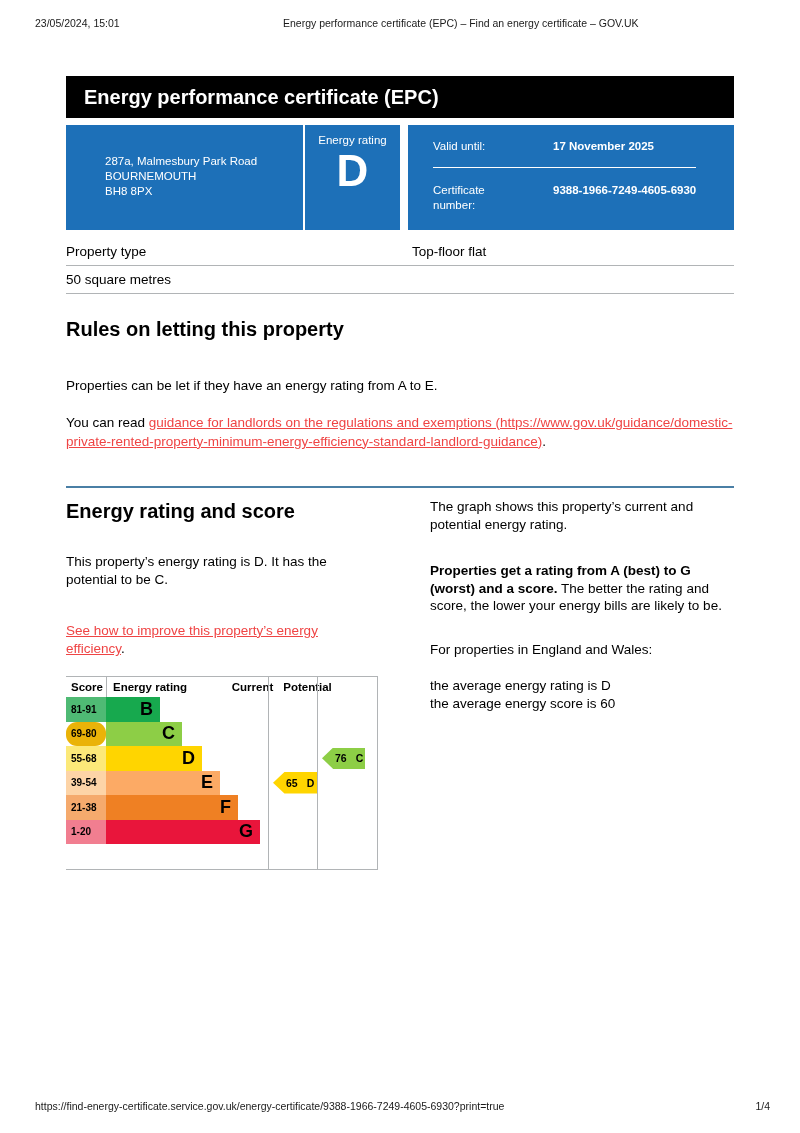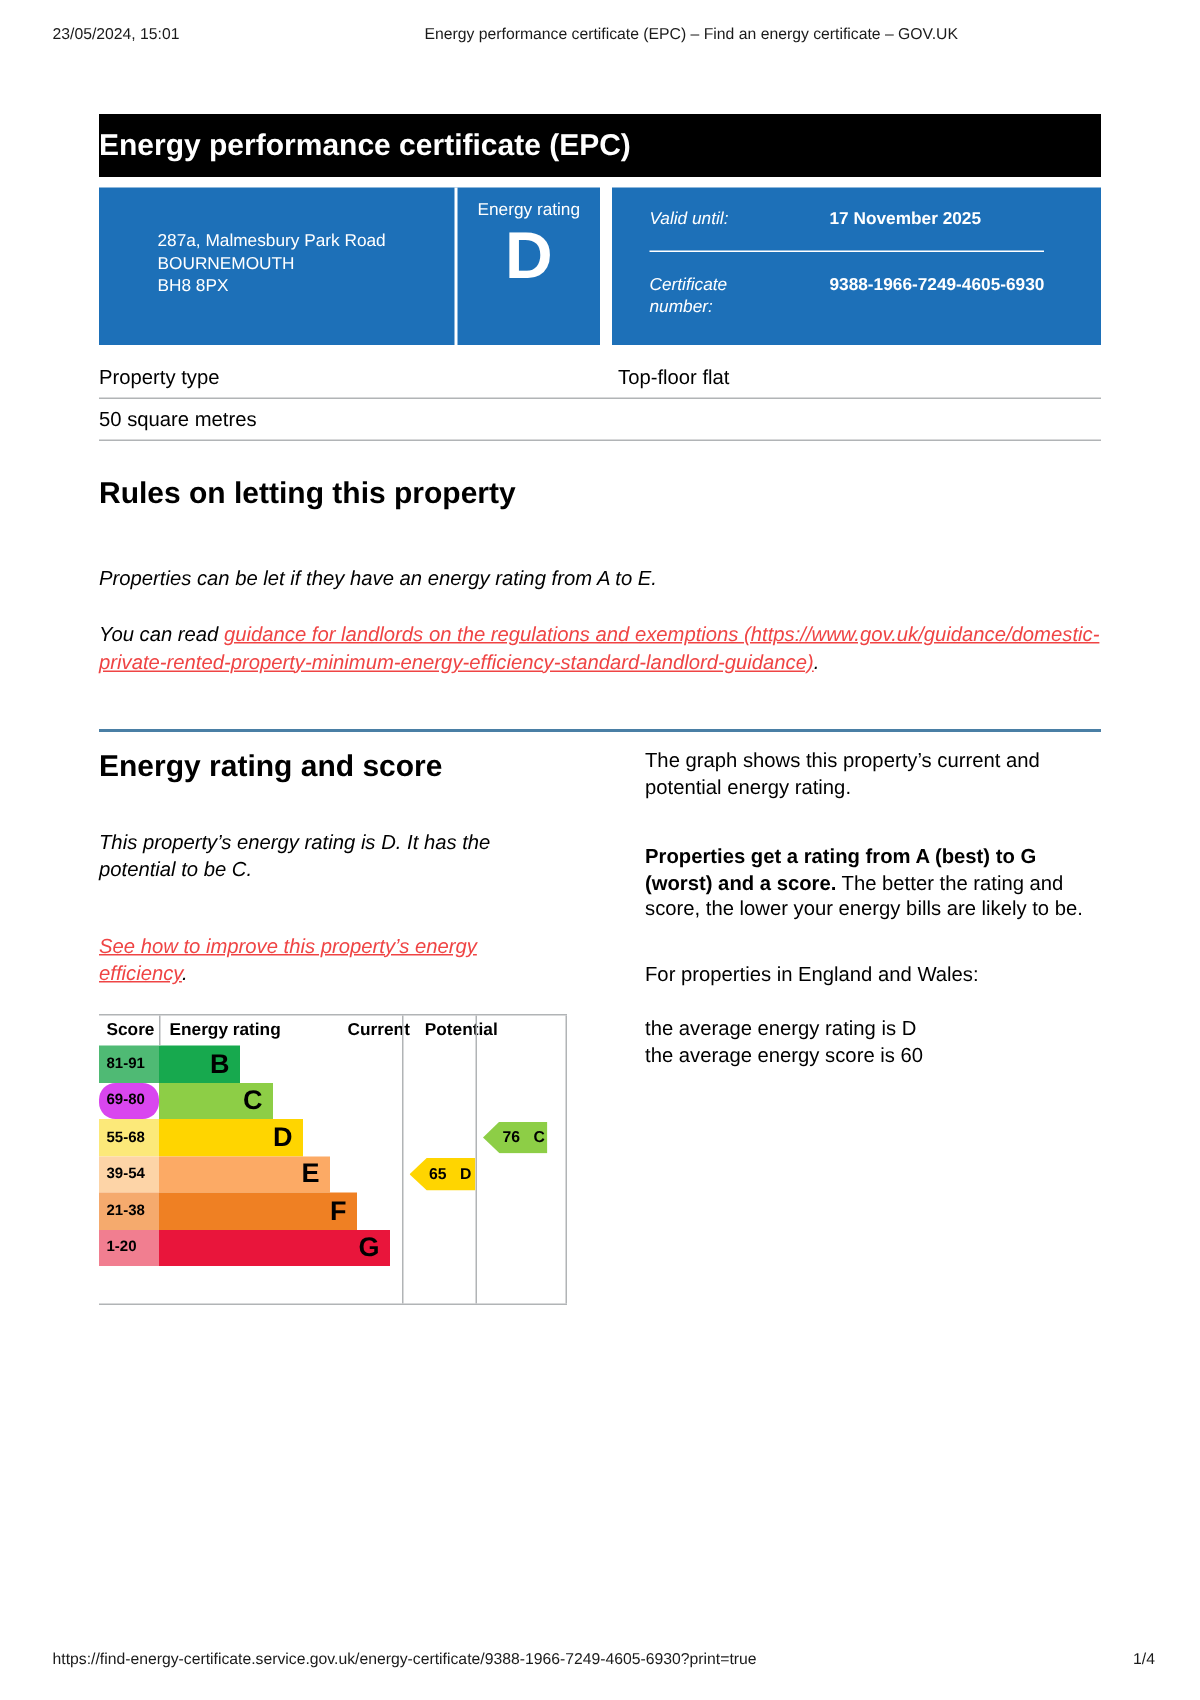--- a/index.html
+++ b/index.html
@@ -8,46 +8,46 @@
 
   
   .ph-date{position:absolute;top:17px;left:35px;font-size:10.5px;color:#1a1a1a;}
   .ph-title{position:absolute;top:17px;left:283px;font-size:10.5px;color:#1a1a1a;white-space:nowrap;}
   .pf-url{position:absolute;top:1100px;left:35px;font-size:10.5px;color:#1a1a1a;}
   .pf-page{position:absolute;top:1100px;right:30px;font-size:10.5px;color:#1a1a1a;}
 
   .content{position:absolute;left:66px;top:0;width:668px;height:1133px;}
 
   .banner{position:absolute;top:76px;left:0;width:668px;height:42px;background:#000;color:#fff;display:flex;align-items:center;box-sizing:border-box;}
-  .banner .t{font-size:20px;font-weight:bold;}
+  .banner .t{font-size:20px;font-weight:bold;margin-left:18px;}
 
   
   .summary{position:absolute;top:125px;left:0;width:668px;height:105px;display:flex;}
   .sum-left{width:334px;background:#1d70b8;color:#fff;display:flex;}
   .addr{width:237px;box-sizing:border-box;padding:29px 0 0 39px;font-size:11.5px;line-height:15px;}
   .vsep{width:2px;background:#fff;}
   .rating-cell{flex:1;text-align:center;padding-top:9px;}
   .rating-label{font-size:11.5px;}
   .rating-letter{font-size:44px;line-height:46px;font-weight:bold;margin-top:2px;}
   .sum-gap{width:8px;background:#fff;}
   .sum-right{flex:1;background:#1d70b8;color:#fff;box-sizing:border-box;padding:14px 10px 0 25px;font-size:11.5px;line-height:15px;}
   .sum-row{display:flex;}
   .sum-label{width:120px;}
-  .sum-label span{display:inline-block;max-width:82px;font-style:italic;}
+  .sum-label span{display:inline-block;max-width:82px;}
   .sum-value{font-weight:bold;width:145px;}
   .sum-hr{border:none;border-top:1.5px solid #fff;margin:13px 28px 15px 0;}
 
   
   .prop-table{position:absolute;top:238px;left:0;width:668px;font-size:13.5px;}
   .prop-row{display:flex;height:27px;align-items:center;border-bottom:1px solid #b1b4b6;gap:12px;}
   .prop-label{width:334px;}
   .prop-value{flex:1;}
 
   h2{font-size:20px;font-weight:bold;margin:0;position:absolute;left:0;}
-  .body-text{font-size:13.5px;line-height:19px;position:absolute;left:0;font-style:italic;}
+  .body-text{font-size:13.5px;line-height:19px;position:absolute;left:0;}
   a{color:#ef4444;text-decoration:underline;cursor:pointer;}
 
   .rules-h{top:318px;}
   .rules-p1{top:362px;width:668px;}
   .rules-p2{top:399px;width:668px;}
 
   .blue-rule{position:absolute;top:486px;left:0;width:668px;height:2px;background:#4a7fa5;}
 
   .ers-h{top:500px;}
   .ers-p{top:539px;width:300px;line-height:18px;}
@@ -159,21 +159,21 @@
         <div class="h-potential">Potential</div>
       </div>
 
       <div class="epc-row">
         <div class="epc-cell" style="background: rgb(79, 186, 116);">81-91</div>
         <div class="epc-band" style="width: 54px; background: rgb(23, 169, 78);">
             <span>B</span>
           </div>
       </div>
       <div class="epc-row">
-        <div class="epc-cell" style="background: #d946ef; border-radius: 11px;">69-80</div>
+        <div class="epc-cell" style="background: #eab308; border-radius: 11px;">69-80</div>
         <div class="epc-band" style="width: 76px; background: rgb(141, 206, 70);">
             <span>C</span>
           </div>
       </div>
       <div class="epc-row">
         <div class="epc-cell" style="background: rgb(252, 233, 121);">55-68</div>
         <div class="epc-band" style="width: 96px; background: rgb(255, 213, 0);">
             <span>D</span>
           </div>
       </div>

